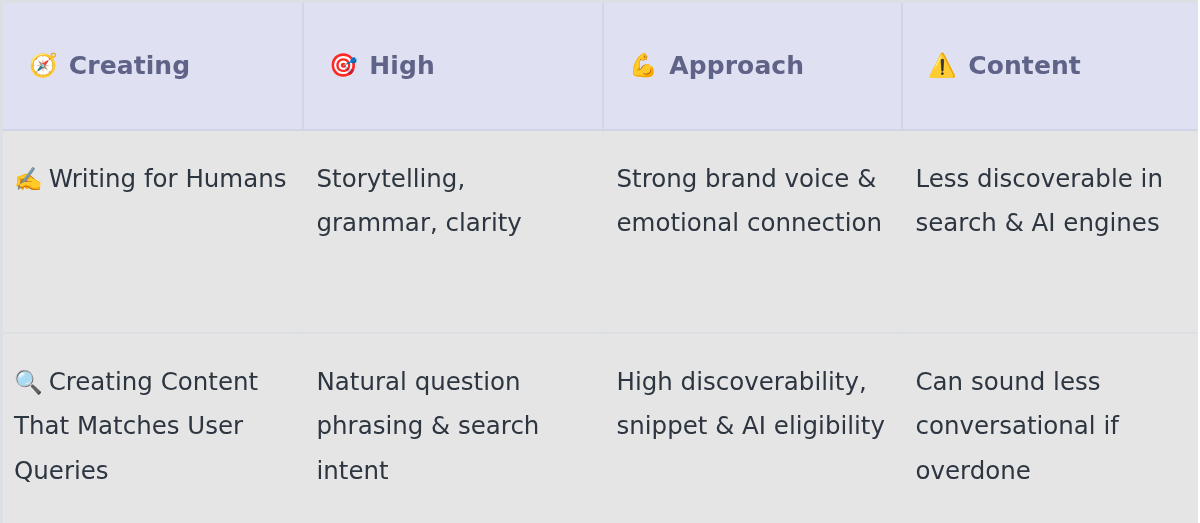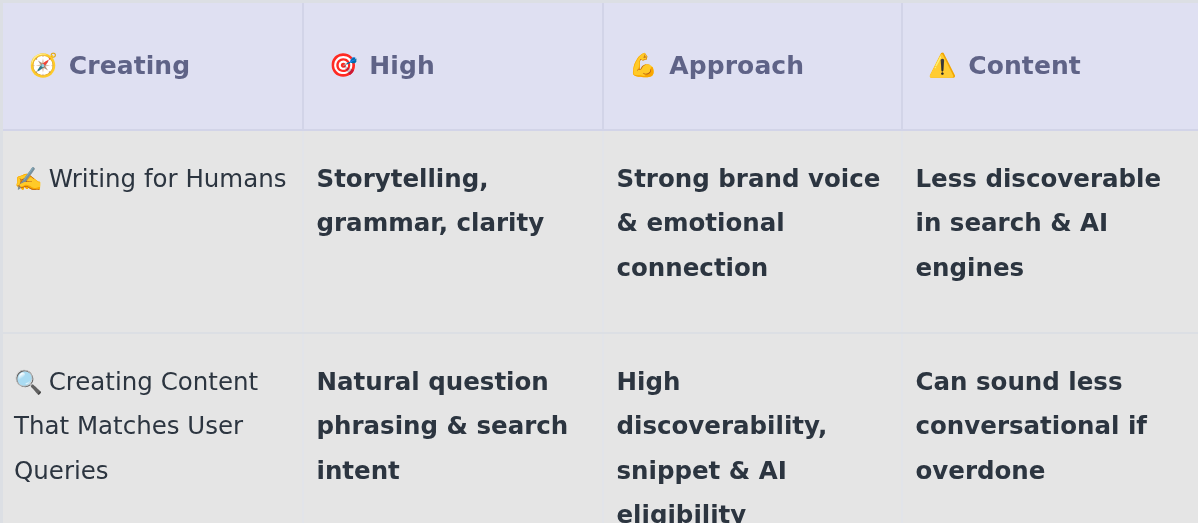--- a/index.html
+++ b/index.html
@@ -79,21 +79,20 @@
   }
   tbody td:last-child { border-right: none; }
   tbody tr.row-1 td { height: 203px; }
   tbody tr.row-2 td { height: 226px; }
 
   tbody td.cell-first {
     padding-left: 11px;
   }
   tbody td.cell-rest {
     padding-left: 13px;
-    font-weight: bold;
   }
 
   .cell-icon {
     display: inline;
     font-size: 23px;
     font-family: "DejaVu Sans", sans-serif;
     margin-right: 6px;
   }
   .cell-text { display: inline; }
 </style>

